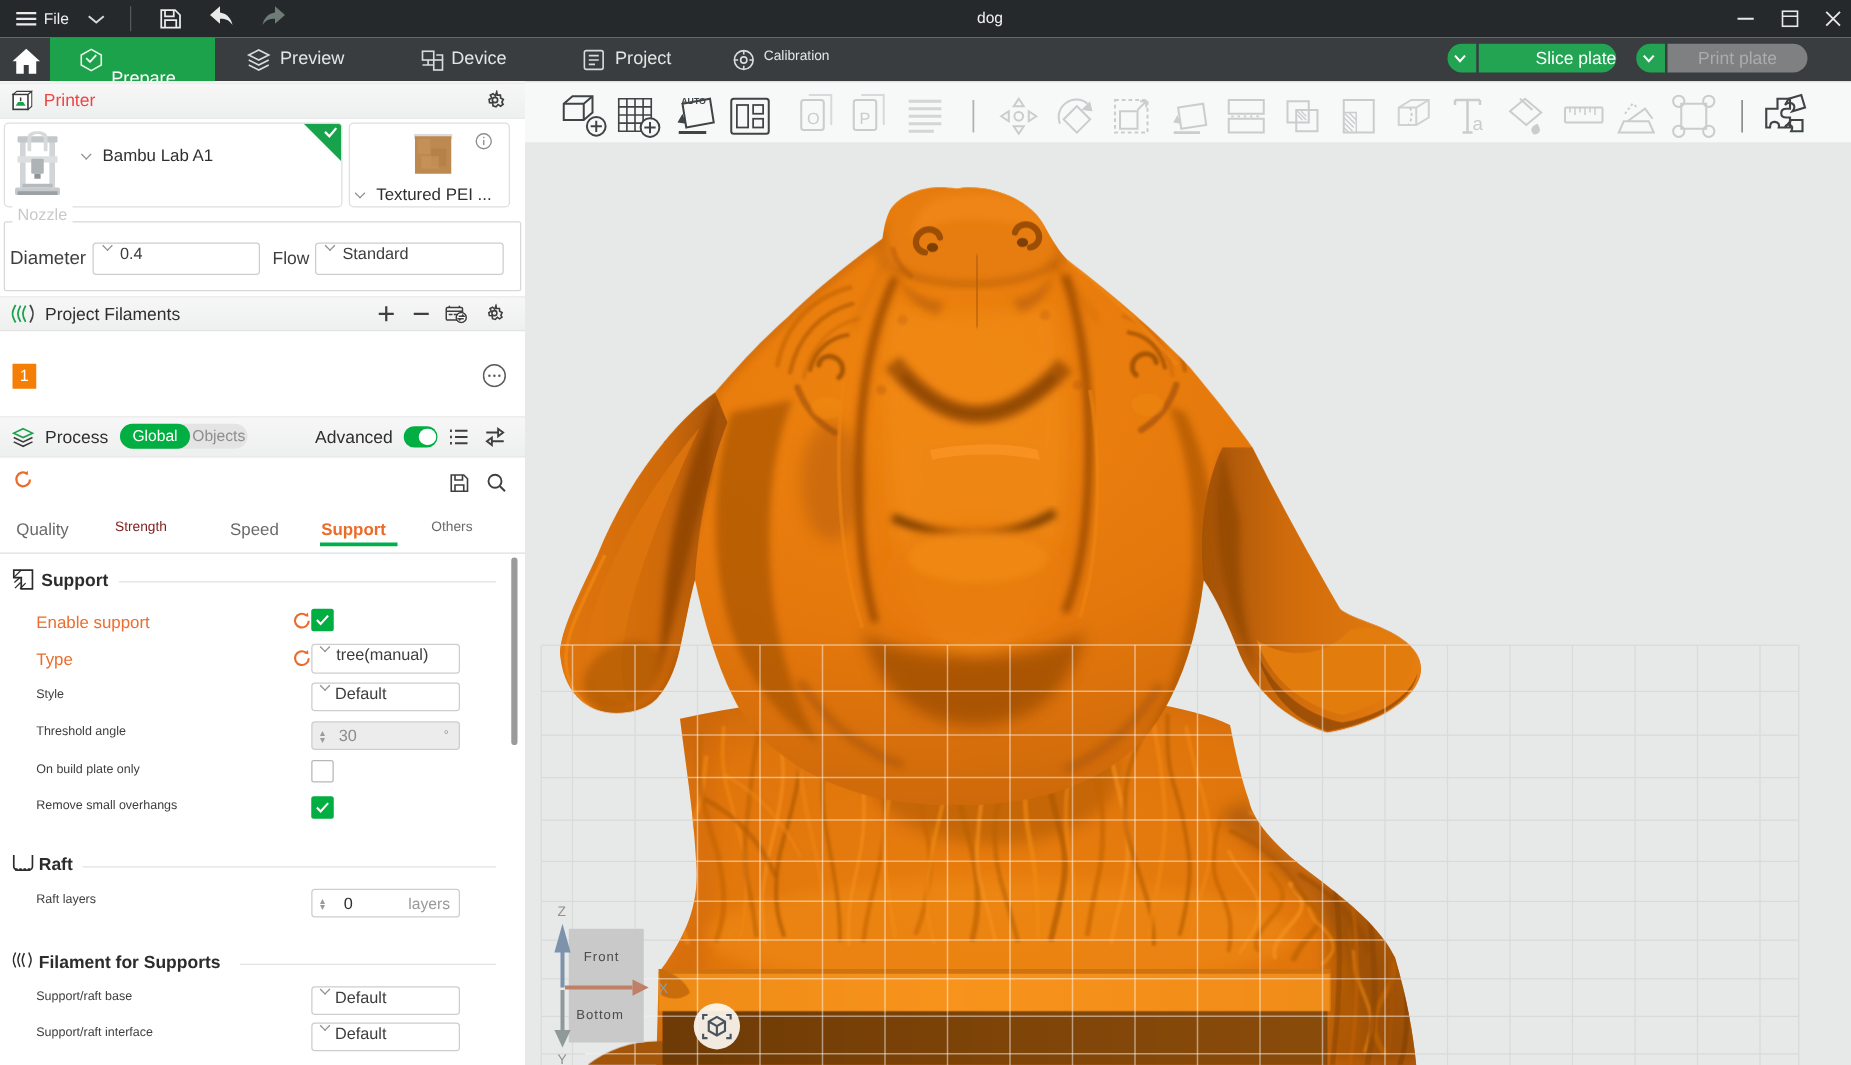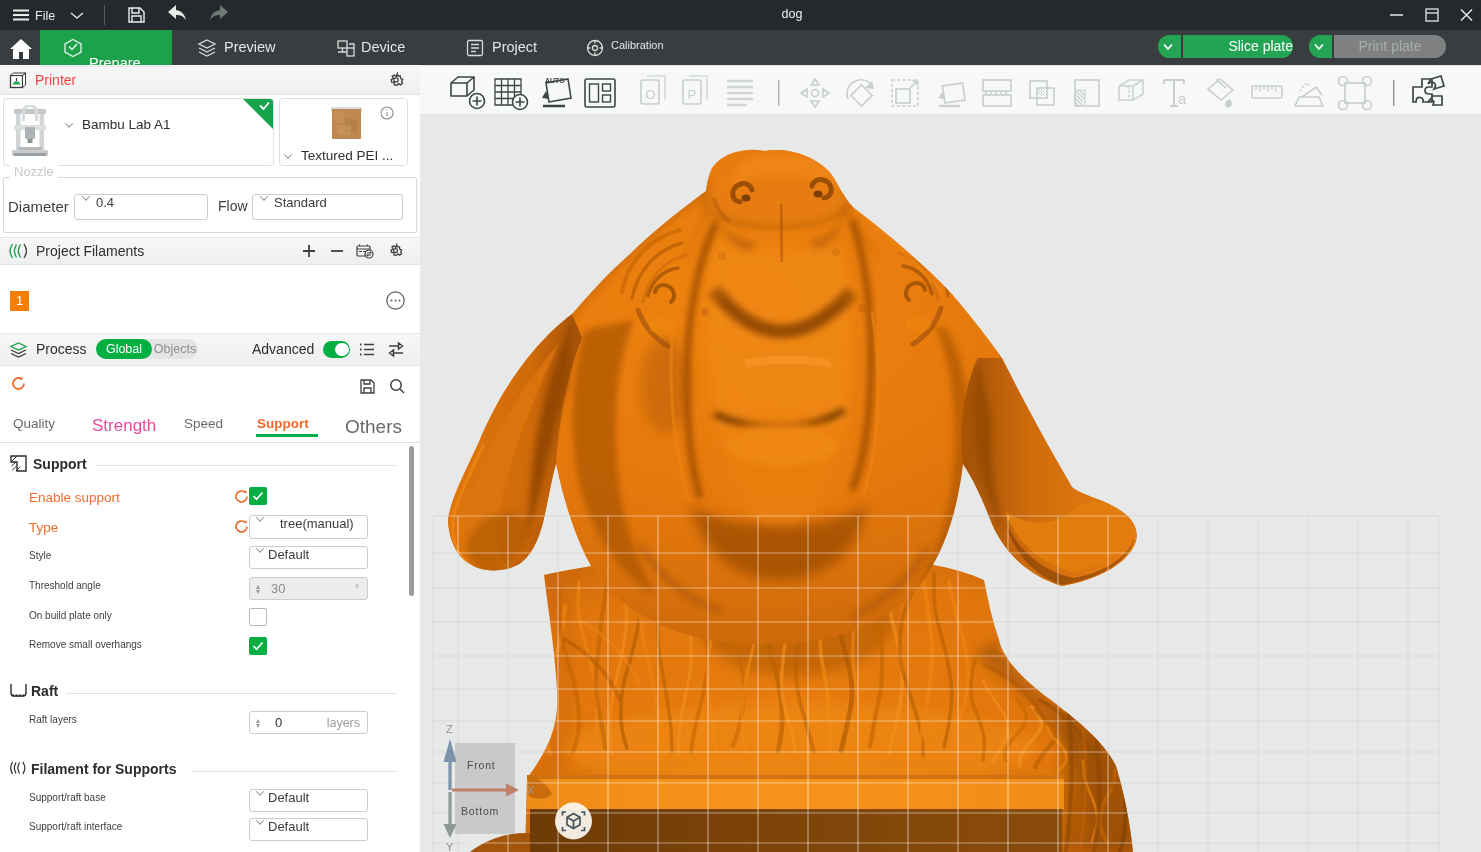--- a/index.html
+++ b/index.html
@@ -211,24 +211,24 @@
   <svg class="abs" style="left:359px;top:313px" width="17" height="17" viewBox="0 0 17 17" fill="none" stroke="#3f3f3f" stroke-width="1.3">
       <path d="M2 2h10l3 3v10H2z"></path>
       <path d="M5 2v4h6V2M5 15v-5h7v5"></path>
     </svg>
   <svg class="abs" style="left:389px;top:313px" width="16" height="16" viewBox="0 0 16 16" fill="none" stroke="#3f3f3f" stroke-width="1.5">
       <circle cx="7" cy="7" r="5.2"></circle>
       <path d="M11 11l4 4"></path>
     </svg>
 
   <div class="abs" style="left:13px;top:351px;font-size:13.5px;color:#6a6a6a">Quality</div>
-  <div class="abs" style="left:92px;top:351px;font-size:17px;color:#ec4899">Strength</div>
+  <div class="abs" style="left:92px;top:351px;font-size:11px;color:#7f1d1d">Strength</div>
   <div class="abs" style="left:184px;top:351px;font-size:13.5px;color:#6a6a6a">Speed</div>
   <div class="abs" style="left:257px;top:351px;font-size:13.5px;color:#ed6b2a;font-weight:bold">Support</div>
-  <div class="abs" style="left:345px;top:351px;font-size:19px;color:#6a6a6a">Others</div>
+  <div class="abs" style="left:345px;top:351px;font-size:11px;color:#6a6a6a">Others</div>
   <div class="abs" style="left:256px;top:369px;width:62px;height:3px;background:#00b04c"></div>
   <div class="abs" style="left:0;top:377px;width:420px;height:1px;background:#e0e0e0"></div>
 
   <svg class="abs" style="left:10px;top:390px" width="17" height="17" viewBox="0 0 17 17" fill="none" stroke="#2c2c2c" stroke-width="1.4">
       <path d="M1 1h15v15H7V7H1z"></path>
       <path d="M1.5 6.5L7 1M1.5 11l4.5-4M2 15.5L6.5 11M6 16l4.5-4.5" stroke-width="1"></path>
     </svg>
   <div class="sechead" style="left:33px;top:391px">Support</div>
   <div class="secline" style="left:95px;top:400px;width:302px"></div>
   <div class="olbl" style="left:29px;top:425px">Enable support</div>
@@ -240,21 +240,21 @@
   <svg class="abs" style="left:252px;top:426px" width="12" height="10" viewBox="0 0 12 10">
       <path d="M1.5 5l3 3.2L10.5 1.5" stroke="#fff" stroke-width="1.7" fill="none"></path>
     </svg>
   <div class="olbl" style="left:29px;top:455px">Type</div>
   <svg class="abs" style="left:234px;top:454px" width="15" height="15" viewBox="0 0 15 15" fill="none" stroke="#ed6b2a" stroke-width="1.7">
       <path d="M2 7.5a5.5 5.5 0 1 1 2.2 4.4" transform="rotate(180 7.5 7.5)"></path>
       <path d="M12.4 1l.3 3.3-3.2-.6" fill="#ed6b2a" stroke="none"></path>
     </svg>
   <div class="sel" style="left:249px;top:450px;width:119px;height:24px">
       <span class="chev" style="margin-left:7px"></span>
-      <span style="margin-left:17px">tree(manual)</span>
+      <span style="margin-left:6px">tree(manual)</span>
     </div>
   <div class="lbl" style="left:29px;top:485px">Style</div>
   <div class="sel" style="left:249px;top:481px;width:119px;height:23px">
       <span class="chev" style="margin-left:7px"></span>
       <span style="margin-left:5px">Default</span>
     </div>
   <div class="lbl" style="left:29px;top:515px">Threshold angle</div>
   <div class="spin" style="left:249px;top:512px;width:119px;height:23px;background:#ececec">
       <div class="updn" style="color:#9a9a9a">
         <span>▴</span>

